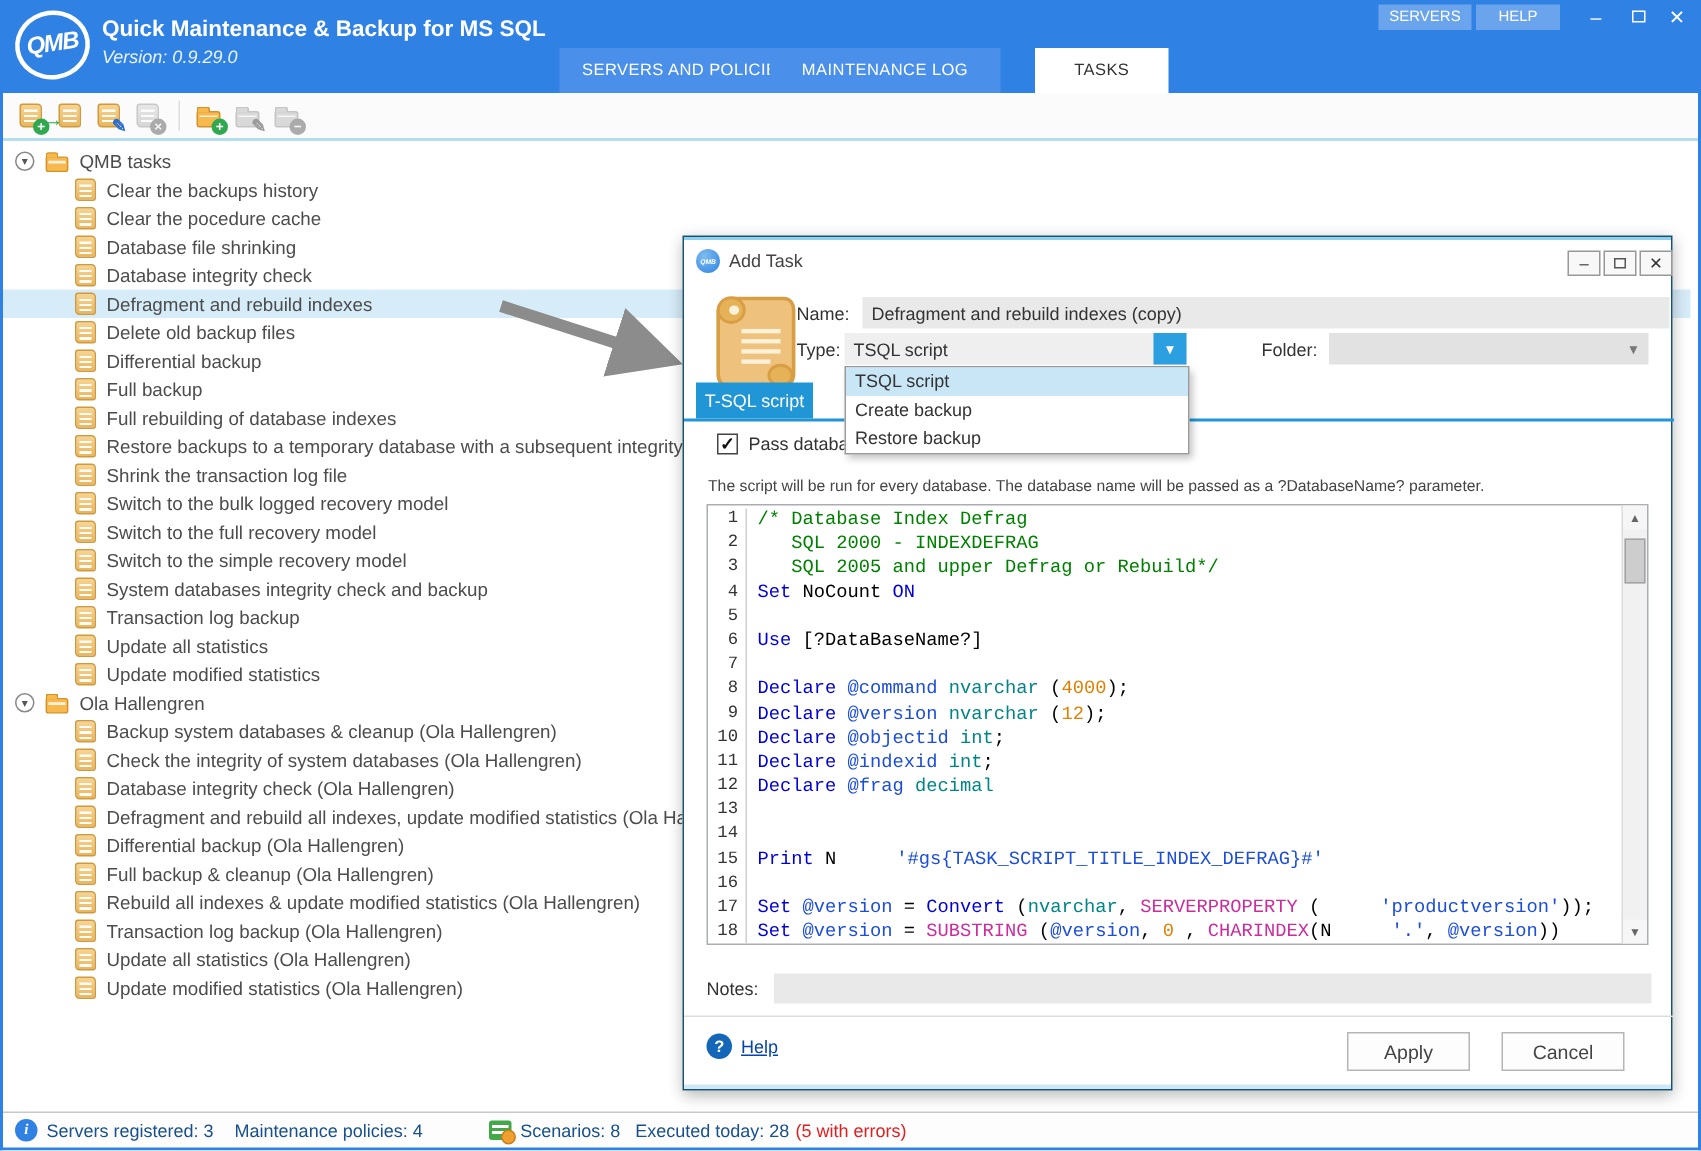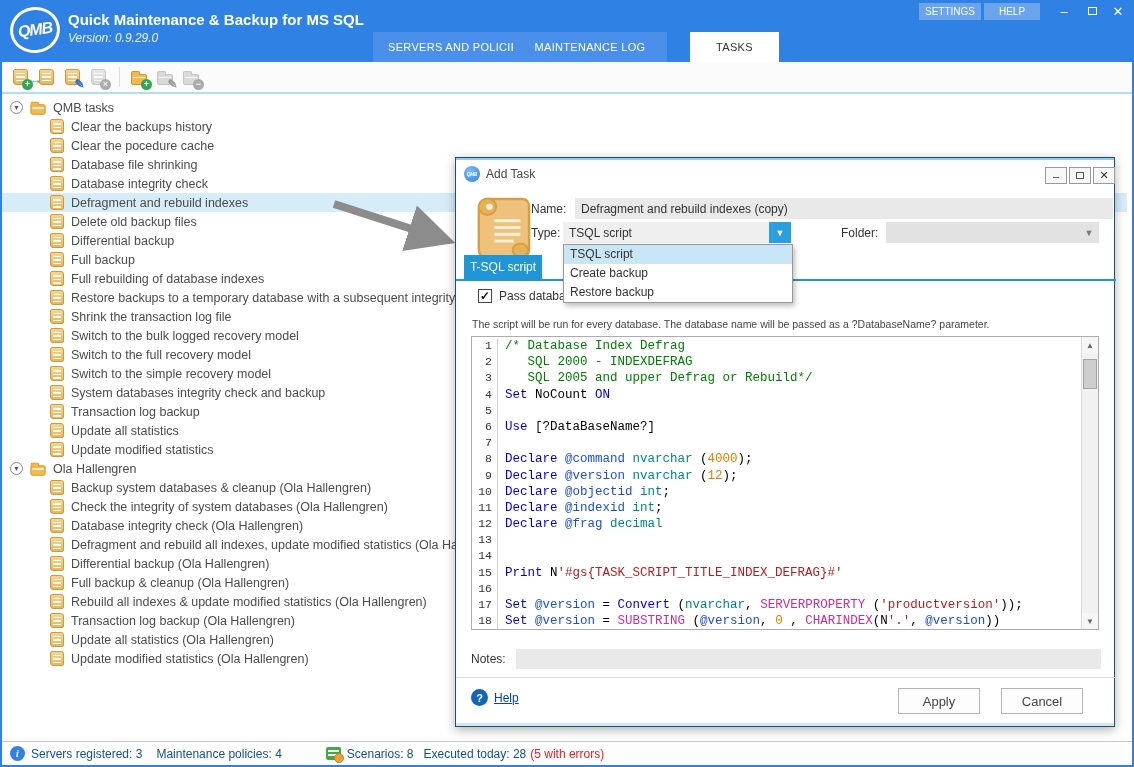--- a/index.html
+++ b/index.html
@@ -114,21 +114,21 @@
   
   .code-box { position:absolute; left:15px; top:178px; width:628px; height:294px; border:1px solid #abadb3;
               background:#fff; overflow:hidden; }
   .code-lines { position:absolute; left:0; top:2px; right:17px; }
   .code-line { height:16.2px; display:flex; font-family:"Liberation Mono","DejaVu Sans Mono",monospace; }
   .ln { width:26px; min-width:26px; text-align:right; padding-right:5px; font-size:11.5px; color:#333;
         border-right:1px solid #d0d0d0; }
   .lc { padding-left:7px; font-size:12.5px; white-space:pre;text-align:center; }
   .lc span { white-space:pre; }
   .tok-c { color:#008000; } .tok-k { color:#0000d4; } .tok-v { color:#1d4ed8; }
-  .tok-t { color:#008585; } .tok-n { color:#e08000; } .tok-s { color:#b91c1c; }
+  .tok-t { color:#008585; } .tok-n { color:#e08000; } .tok-s { color:#1d4ed8;margin-left:40px; }
   .tok-p { color:#000; }    .tok-f { color:#cc2c9c; }
   .vscroll { position:absolute; right:0; top:0; bottom:0; width:17px; background:#f1f1f1; border-left:1px solid #ddd; }
   .vs-arrow { position:absolute; left:0; width:16px; height:16px; color:#666; font-size:8px;
               display:flex; align-items:center; justify-content:center; background:#f6f6f6; }
   .vs-up { top:0; } .vs-down { bottom:0; }
   .vs-thumb { position:absolute; left:1px; top:22px; width:14px; height:30px; background:#cdcdcd; border:1px solid #a3a3a3; }
 
   .dlg-hr { position:absolute; left:0; top:519px; width:660px; height:1px; background:#ddd; }
   .help-ico { position:absolute; left:15px; top:531px; width:17px; height:17px; border-radius:50%;
               background:#1467b8; color:#fff; font-size:11px; font-weight:bold; display:flex; align-items:center; justify-content:center; }
@@ -154,21 +154,21 @@
   .sb-executed { margin-left:10px; }
   .sb-errors { margin-left:4px; color:#e02020; }
 </style>
 </head>
 <body>
 
 <div class="app-header">
   <div class="logo">QMB</div>
   <div class="app-title">Quick Maintenance &amp; Backup for MS SQL</div>
   <div class="app-version">Version: 0.9.29.0</div>
-  <div class="hdr-btn btn-settings">SETTINGS</div>
+  <div class="hdr-btn btn-settings">SERVERS</div>
   <div class="hdr-btn btn-help">HELP</div>
   <div class="win-ctl wc-min">–</div>
   <div class="win-ctl wc-max">
       <span class="wc-box"></span>
     </div>
   <div class="win-ctl wc-close">✕</div>
   <div class="tab tab-1">SERVERS AND POLICIES</div>
   <div class="tab tab-2">MAINTENANCE LOG</div>
   <div class="tab tab-3 active">TASKS</div>
 </div>

